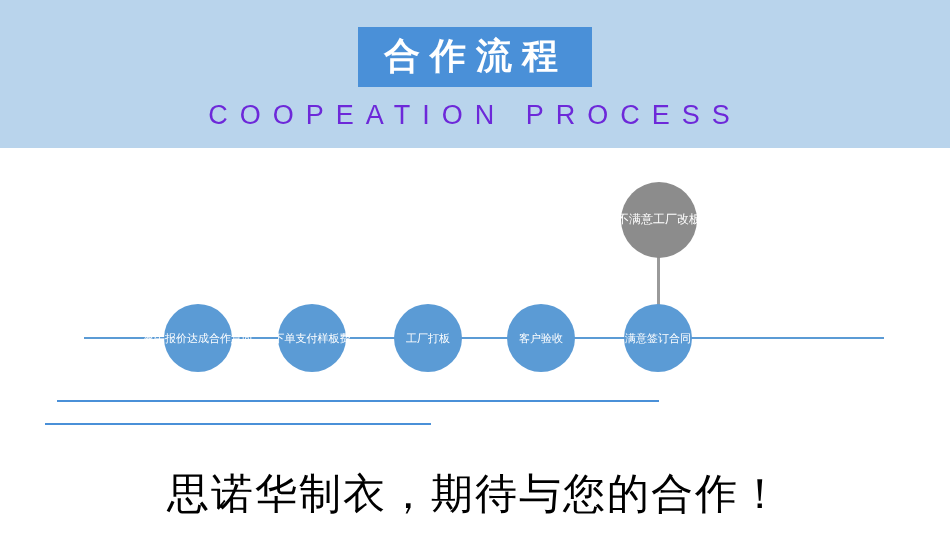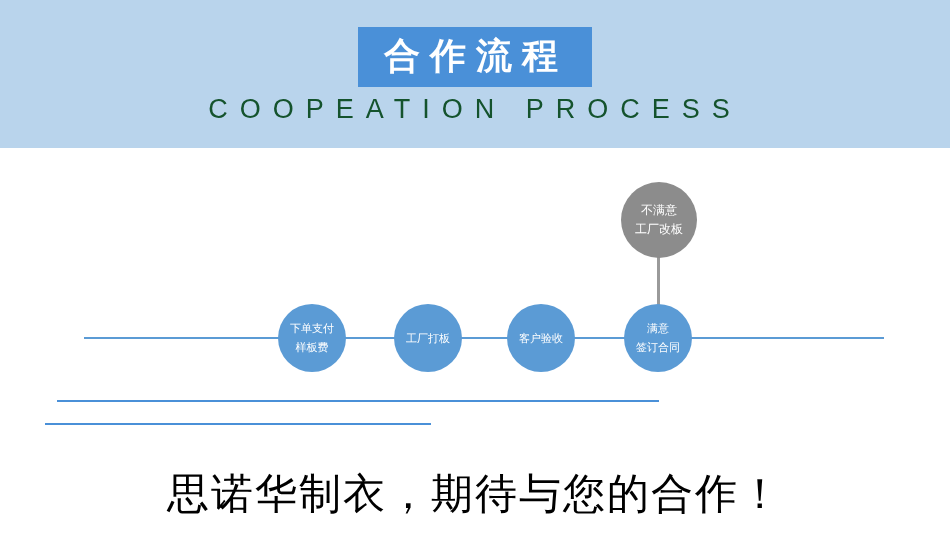--- a/index.html
+++ b/index.html
@@ -22,23 +22,23 @@
     position: absolute; left: 50%; top: 27px;
     transform: translateX(-50%);
     background: var(--title-bg, #4a90d8);
     padding: 5px 24px 6px 26px;
   }
   .title {
     color: #ffffff; font-size: 36px; font-weight: bold;
     letter-spacing: 10px; white-space: nowrap;
   }
   .subtitle {
-    position: absolute; left: 0; top: 94px; width: 100%;
+    position: absolute; left: 0; top: 100px; width: 100%;
     text-align: center;
-    color: #14532d; font-size: 27px; letter-spacing: 12px;
+    color: #6d28d9; font-size: 27px; letter-spacing: 12px;
     white-space: nowrap;
   }
 
   
   .flow { position: absolute; left: 0; top: 150px; width: 950px; height: 260px; }
   .main-line {
     position: absolute; left: 84px; top: 187px;
     width: 800px; height: 2px;
     background: var(--connector, #5b9bd5);
     z-index: 1;
@@ -47,21 +47,21 @@
     position: absolute; left: 657px; top: 106px;
     width: 3px; height: 50px;
     background: #9a9a9a;
     z-index: 1;
   }
   .circle {
     position: absolute; top: 154px;
     width: 68px; height: 68px; border-radius: 50%;
     background: var(--step-circle, #5b9bd5);
     color: #ffffff;
-    display: flex; flex-direction: column;
+    display: flex; flex-direction: row;
     align-items: center; justify-content: center;
     text-align: center;
     font-size: 11px; line-height: 1.7;
     z-index: 2;
   }
   .circle span { white-space: nowrap; }
   .circle.alt {
     width: 76px; height: 76px;
     background: var(--alt-circle, #8c8c8c);
     top: 32px; left: 621px;
@@ -96,20 +96,24 @@
 <div class="flow">
   <div class="main-line"></div>
   <div class="alt-line"></div>
 
   <div class="circle alt">
     <span>不满意</span>
     <span>工厂改板</span>
   </div>
 
 
+  <div class="circle" style="left:164px">
+    <span>睿牛报价</span>
+    <span>达成合作意向</span>
+  </div>
 
   <div class="circle" style="left:278px">
     <span>下单支付</span>
     <span>样板费</span>
   </div>
 
   <div class="circle" style="left:394px">
     <span>工厂打板</span>
 
   </div>

